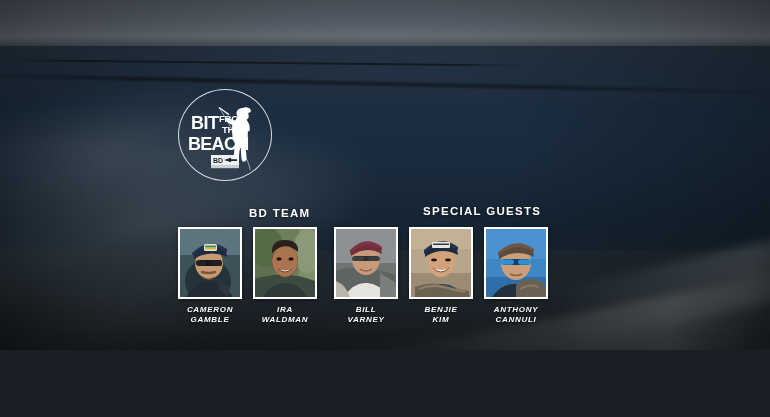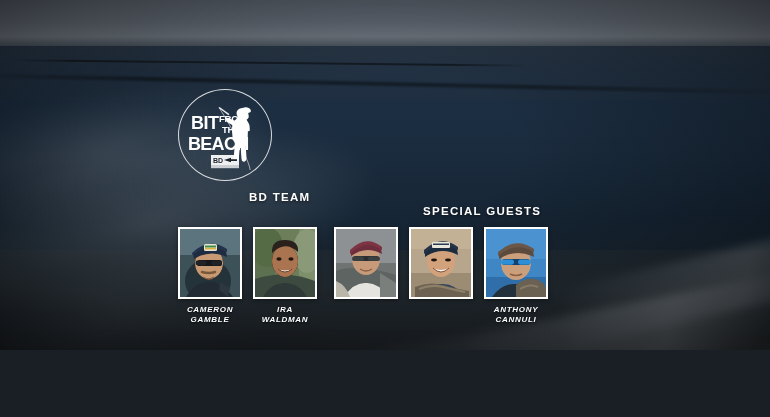--- a/index.html
+++ b/index.html
@@ -145,21 +145,21 @@
   
   .group-head {
     position:absolute;
     font-size:11.5px;
     font-weight:bold;
     color:#ffffff;
     letter-spacing:1.3px;
     white-space:nowrap;
     text-shadow:0 1px 3px rgba(0,0,0,0.6);
   }
-  #head-bd { left:224px; top:191px;padding-left:25px; }
+  #head-bd { left:224px; top:207px;padding-left:25px; }
   #head-sg { left:423px; top:205px; }
 
   
   .people {
     position:absolute; left:178px; top:227px;
     display:flex; align-items:flex-start;
   }
   .group { display:flex; }
   .group-gap { width:17px; }
 
@@ -337,20 +337,24 @@
                 <rect x="17" y="27" width="26" height="5" rx="2.4" fill="#2a2e30"></rect>
                 <rect x="16" y="27.5" width="12" height="4.4" rx="2" fill="#3a4042"></rect>
                 <rect x="32" y="27.5" width="12" height="4.4" rx="2" fill="#3a4042"></rect>
                 <path d="M24 40 q6 4 12 0" stroke="#8a5c45" stroke-width="1.4" fill="none"></path>
                 <path d="M8 68 q10 -15 22 -14 q12 -1 22 14 z" fill="#e6e4de"></path>
                 <path d="M0 52 q10 4 14 16 l-14 0 z" fill="#b9b5a8"></path>
                 <path d="M44 44 l16 10 l0 14 l-16 0 z" fill="#7b7f7c"></path>
               </svg>
             </div>
           </div>
+          <div class="person-name">
+            <span class="ln">BILL</span>
+            <span class="ln">VARNEY</span>
+          </div>
         </div>
 
         <div class="person">
           <div class="photo-frame">
             <div class="photo">
               <svg viewBox="0 0 60 68" preserveAspectRatio="xMidYMid slice">
                 <rect width="60" height="68" fill="#b8a68c"></rect>
                 <rect y="0" width="60" height="20" fill="#c3b196"></rect>
                 <rect y="44" width="60" height="24" fill="#9d8c74"></rect>
                 <ellipse cx="30" cy="32" rx="14" ry="16" fill="#d1a27b"></ellipse>
@@ -361,20 +365,24 @@
                 <ellipse cx="23" cy="31" rx="3" ry="1.4" fill="#1d1410"></ellipse>
                 <ellipse cx="37" cy="31" rx="3" ry="1.4" fill="#1d1410"></ellipse>
                 <path d="M22 39 q8 8 16 0 q-8 4 -16 0 z" fill="#ffffff"></path>
                 <path d="M22 39 q8 8 16 0" stroke="#7d4b33" stroke-width="1" fill="none"></path>
                 <path d="M6 68 q10 -14 24 -13 q14 -1 24 13 z" fill="#2b4460"></path>
                 <path d="M4 58 q14 -6 28 -2 q14 4 26 6 l0 6 l-54 0 z" fill="#6d6251"></path>
                 <path d="M8 60 q12 -5 24 -2 q12 3 22 5" stroke="#8d8068" stroke-width="2" fill="none"></path>
               </svg>
             </div>
           </div>
+          <div class="person-name">
+            <span class="ln">BENJIE</span>
+            <span class="ln">KIM</span>
+          </div>
         </div>
 
         <div class="person">
           <div class="photo-frame">
             <div class="photo">
               <svg viewBox="0 0 60 68" preserveAspectRatio="xMidYMid slice">
                 <rect width="60" height="68" fill="#3f86c4"></rect>
                 <rect y="0" width="60" height="30" fill="#4b93d0"></rect>
                 <rect y="48" width="60" height="20" fill="#2f6ea8"></rect>
                 <ellipse cx="30" cy="34" rx="15" ry="17" fill="#cb9f7c"></ellipse>

